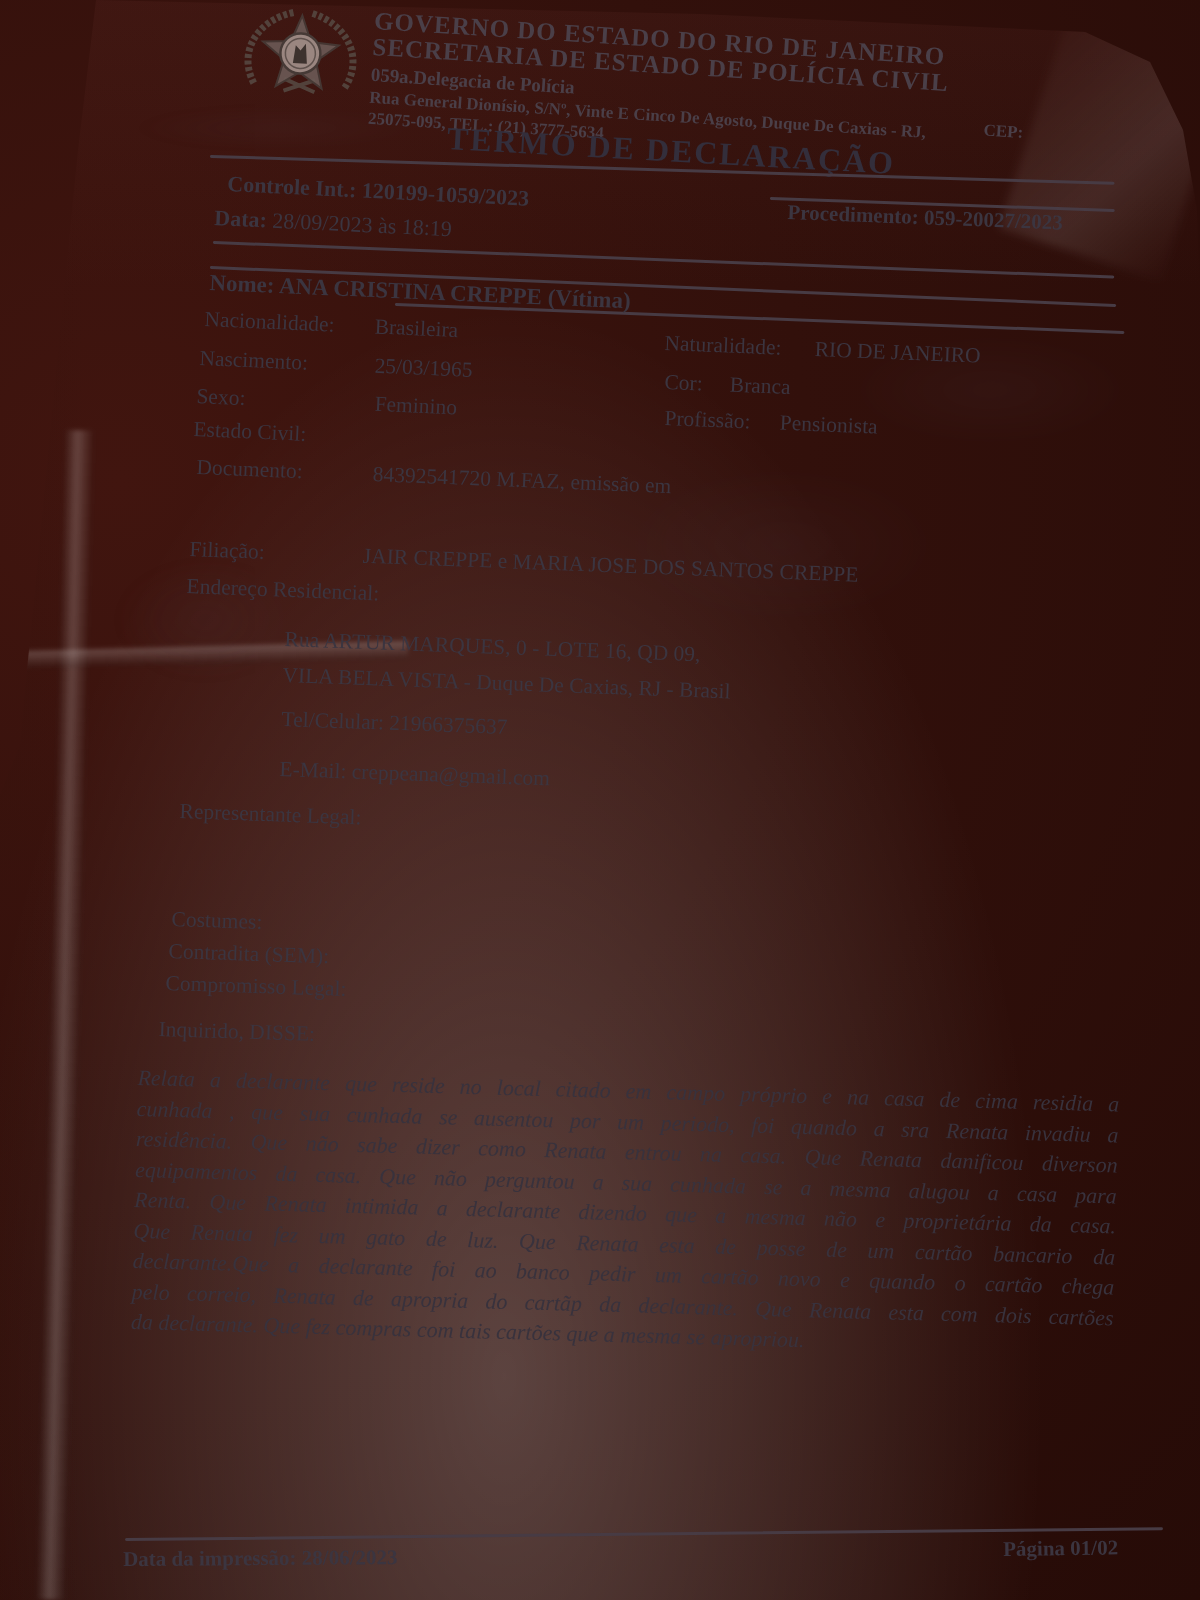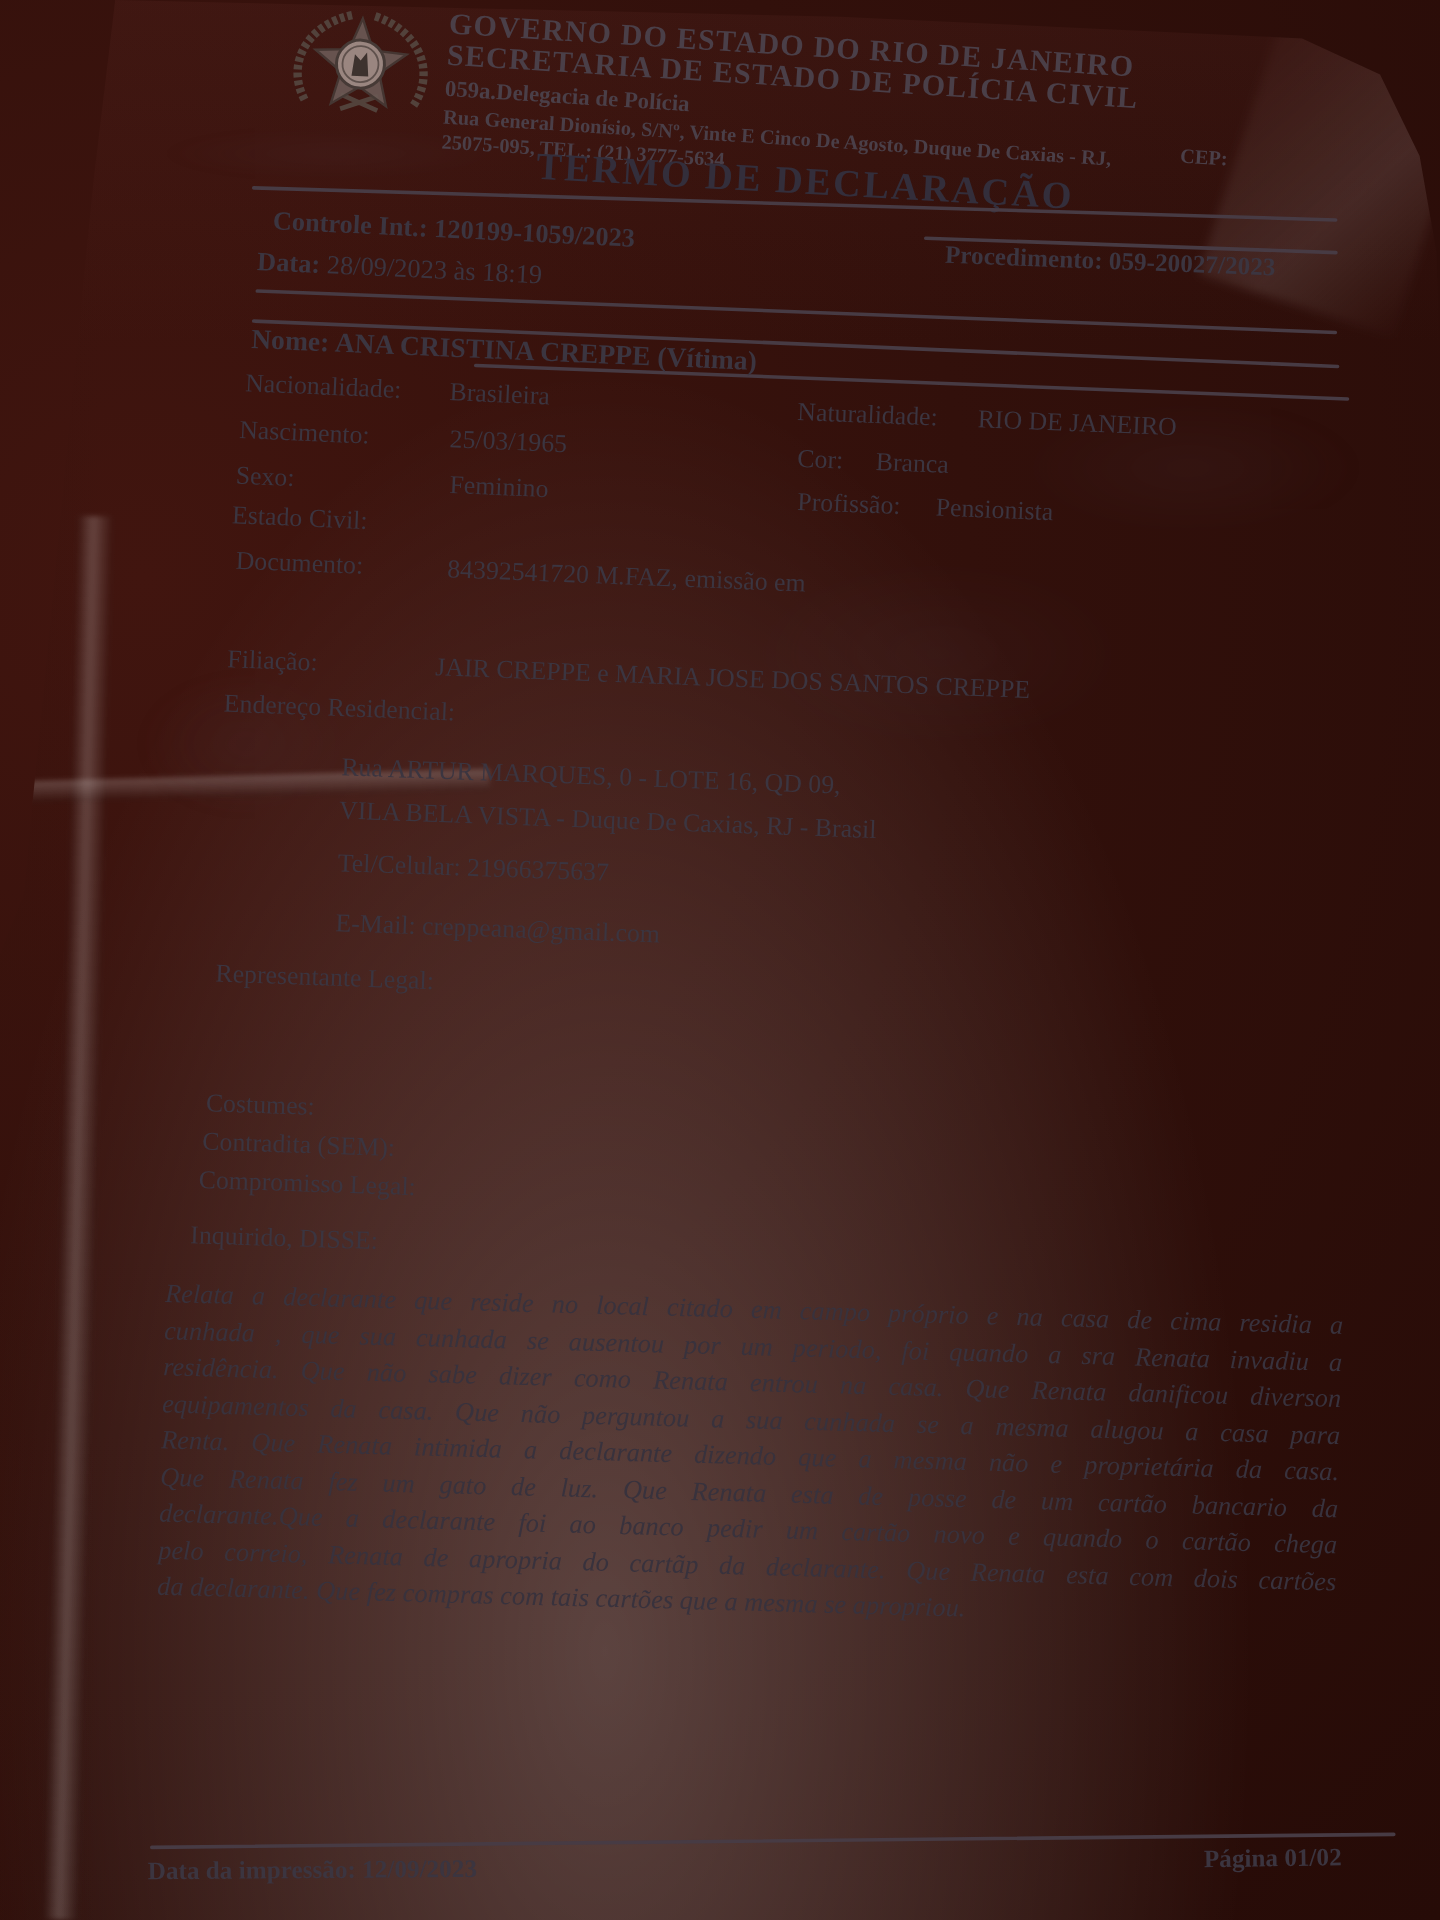--- a/index.html
+++ b/index.html
@@ -214,16 +214,16 @@
     <div class="n-line">equipamentos da casa. Que não perguntou a sua cunhada se a mesma alugou a casa para</div>
     <div class="n-line">Renta. Que Renata intimida a declarante dizendo que a mesma não e proprietária da casa.</div>
     <div class="n-line">Que Renata fez um gato de luz. Que Renata esta de posse de um cartão bancario da</div>
     <div class="n-line">declarante.Que a declarante foi ao banco pedir um cartão novo  e quando o cartão chega</div>
     <div class="n-line">pelo correio, Renata de apropria do cartãp da declarante. Que Renata esta com dois cartões</div>
     <div class="n-line last">da declarante. Que fez compras com tais cartões que a mesma se apropriou.</div>
   </div>
 
   <div class="abs b" id="footer-left">
     <span>Data da impressão:</span>
-    <span>12/09/2023</span>
+    <span>28/06/2023</span>
   </div>
   <div class="abs b" id="footer-right">Página 01/02</div>
 </div>
 
 </body></html>

